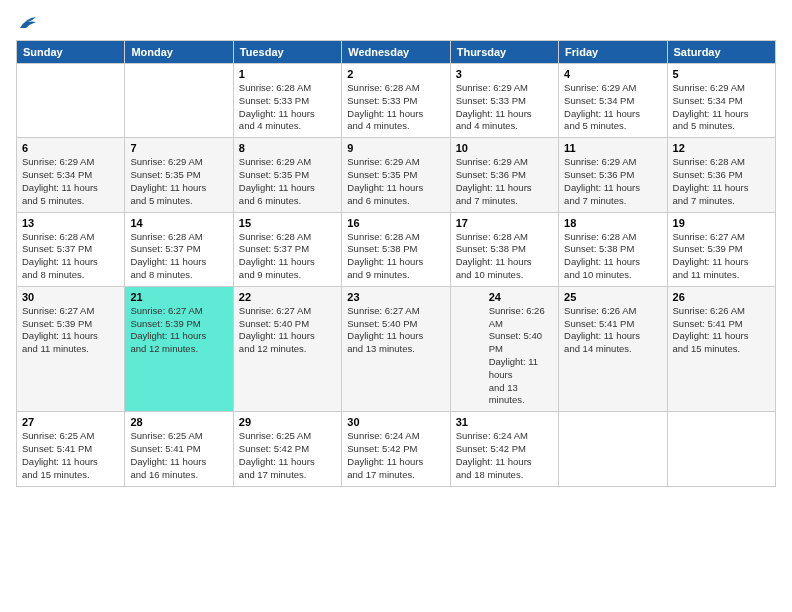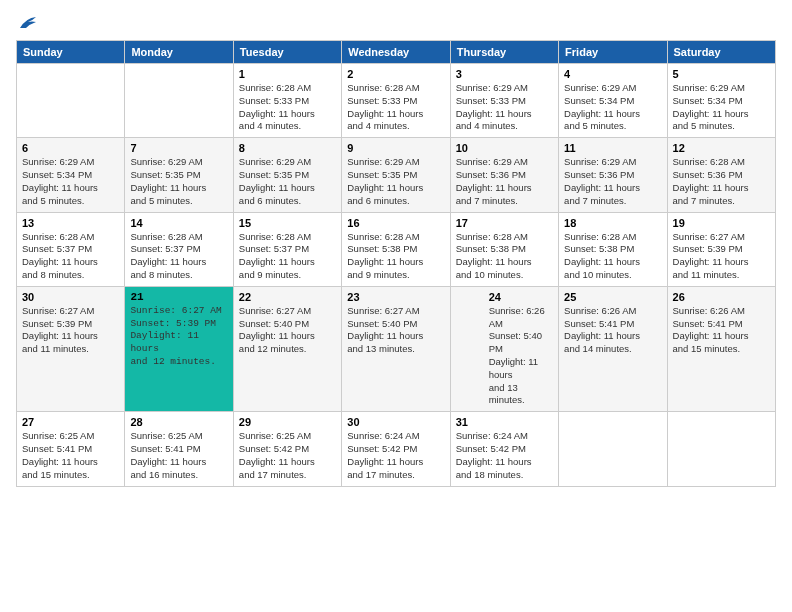--- a/index.html
+++ b/index.html
@@ -274,21 +274,21 @@
           </td>
         </tr>
         <tr>
           <td style="background-color: rgb(245, 245, 245);">
             <span class="day-num">30</span>
             <div class="day-detail" style="white-space: pre-line;">Sunrise: 6:27 AM
 Sunset: 5:39 PM
 Daylight: 11 hours
 and 11 minutes.</div>
           </td>
-          <td style="background-color: #14b8a6; font-family: Liberation Mono, monospace;">
+          <td style="background-color: #5eead4;">
             <span class="day-num">21</span>
             <div class="day-detail" style="white-space: pre-line;">Sunrise: 6:27 AM
 Sunset: 5:39 PM
 Daylight: 11 hours
 and 12 minutes.</div>
           </td>
           <td style="background-color: rgb(245, 245, 245);">
             <span class="day-num">22</span>
             <div class="day-detail" style="white-space: pre-line;">Sunrise: 6:27 AM
 Sunset: 5:40 PM

